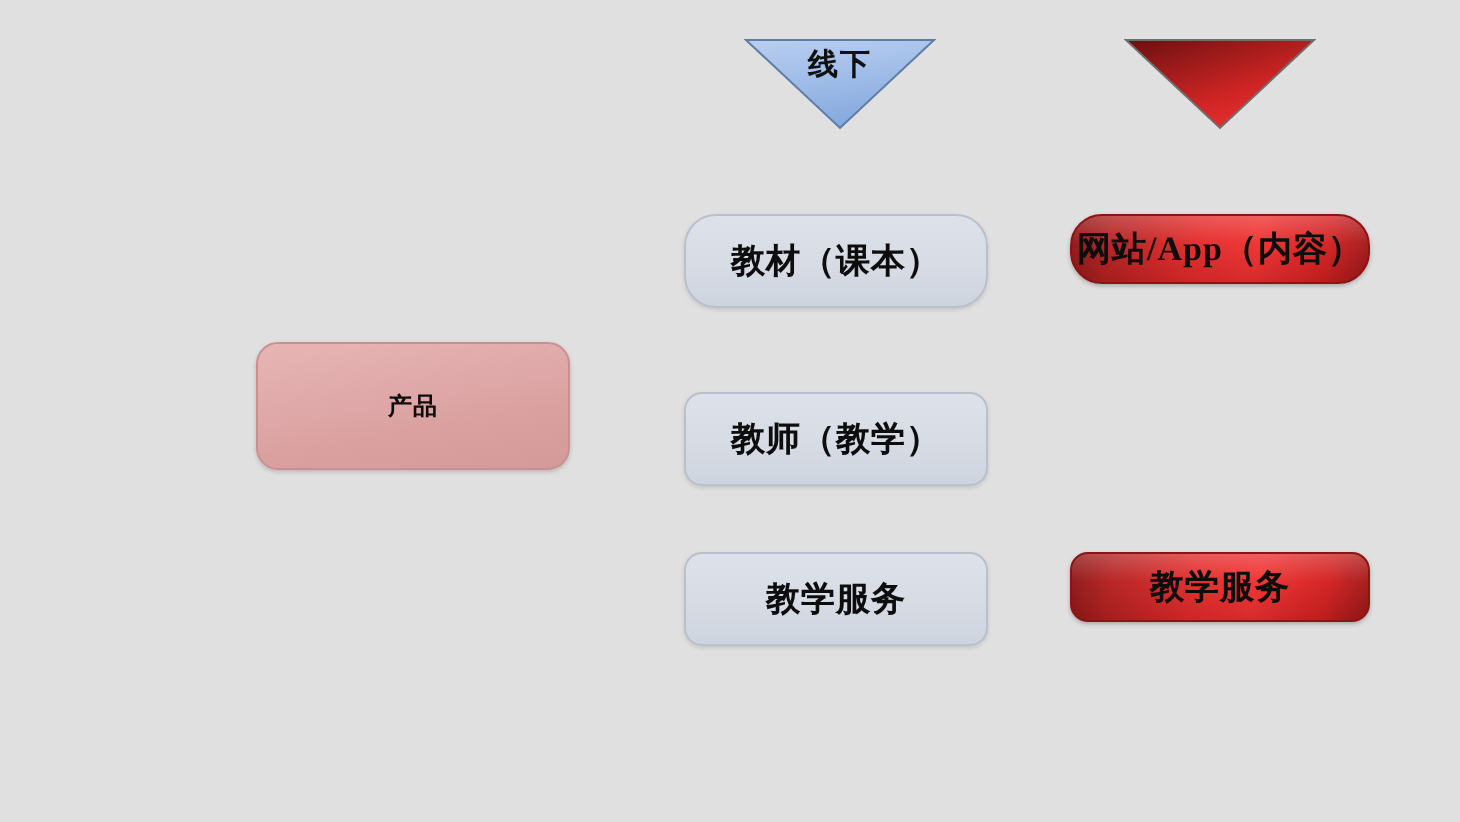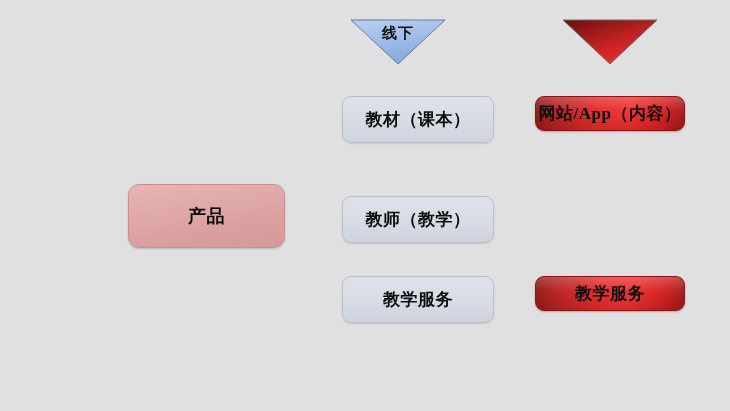--- a/index.html
+++ b/index.html
@@ -41,49 +41,49 @@
     text-align: center;
     font-size: 15px;
     font-weight: 700;
     color: #101010;
     letter-spacing: 1px;
     line-height: 20px;
     z-index: 2;
     font-family: "Liberation Serif", "DejaVu Serif", serif;
   }
 
-  #tri-offline { left: 350px; top: 19px; }
+  #tri-offline { left: 372px; top: 19px; }
   #tri-online  { left: 562px; top: 19px; }
 
   
   .node {
     position: absolute;
     display: flex;
     align-items: center;
     justify-content: center;
     border-radius: 9px;
     font-size: 17px;
     font-weight: 700;
     color: #0d0d0d;
     text-align: center;
     box-sizing: border-box;
     letter-spacing: 0.5px;
   }
 
   
   #node-product {
     left: 128px;
-    top: 184px;
+    top: 171px;
     width: 157px;
     height: 64px;
     background: linear-gradient(170deg, #e7b4b4 0%, #e0a9a9 38%, #d99e9e 72%, #d49a9a 100%);
     border: 1px solid #c98f91;
     box-shadow: 0 1px 2px rgba(0,0,0,0.18);
     border-radius: 11px;
-    font-size: 18px;
+    font-size: 12px;
   }
 
   
   .node-blue {
     left: 342px;
     width: 152px;
     height: 47px;
     background: linear-gradient(180deg, #dde2ea 0%, #d6dbe4 55%, #ced4de 100%);
     border: 1px solid #b9c0cc;
     box-shadow: 0 1px 2px rgba(0,0,0,0.12);
@@ -94,21 +94,21 @@
     left: 535px;
     width: 150px;
     height: 35px;
     border: 1px solid #8d1414;
     box-shadow: 0 1px 2px rgba(0,0,0,0.25);
     background:
       linear-gradient(180deg, rgba(255,255,255,0.22) 0%, rgba(255,255,255,0.03) 42%, rgba(0,0,0,0.10) 100%),
       linear-gradient(100deg, #8c1515 0%, #b52020 14%, #e42a2a 42%, #ef3030 62%, #d32020 85%, #9c1818 100%);
   }
 
-  .row-1 { top: 96px; }
+  .row-1 { top: 107px; border-radius: 16px; }
   .row-2 { top: 196px; text-align: center; }
   .row-3 { top: 276px; }
 
   .node-label {
     display: block;
     white-space: nowrap;
     font-family: "Liberation Serif", "DejaVu Serif", serif;
   }
 </style>
 </head>

